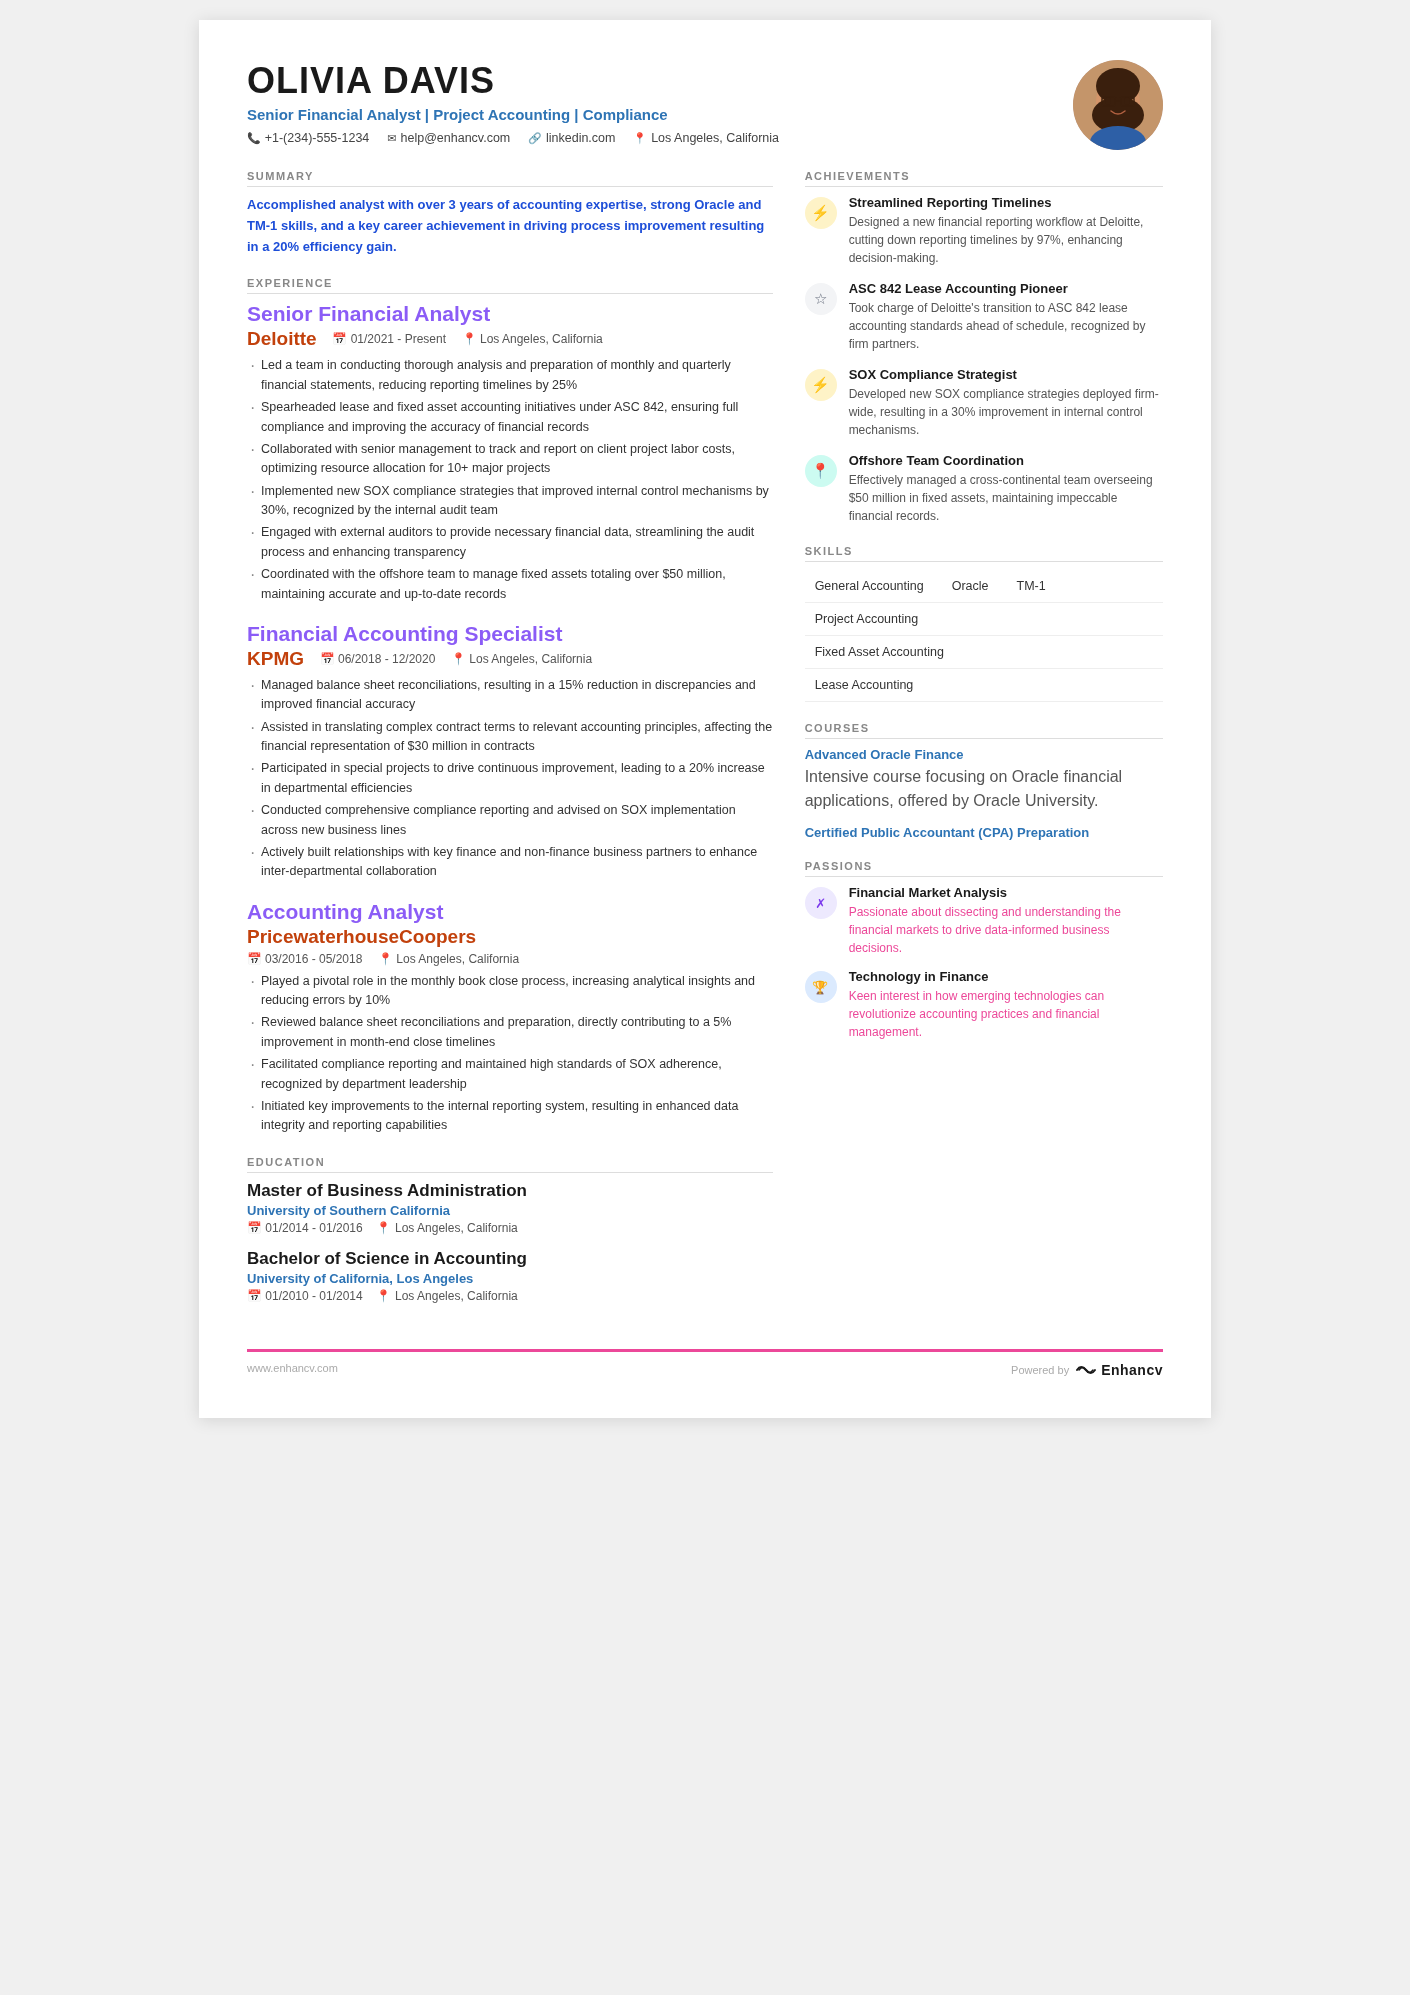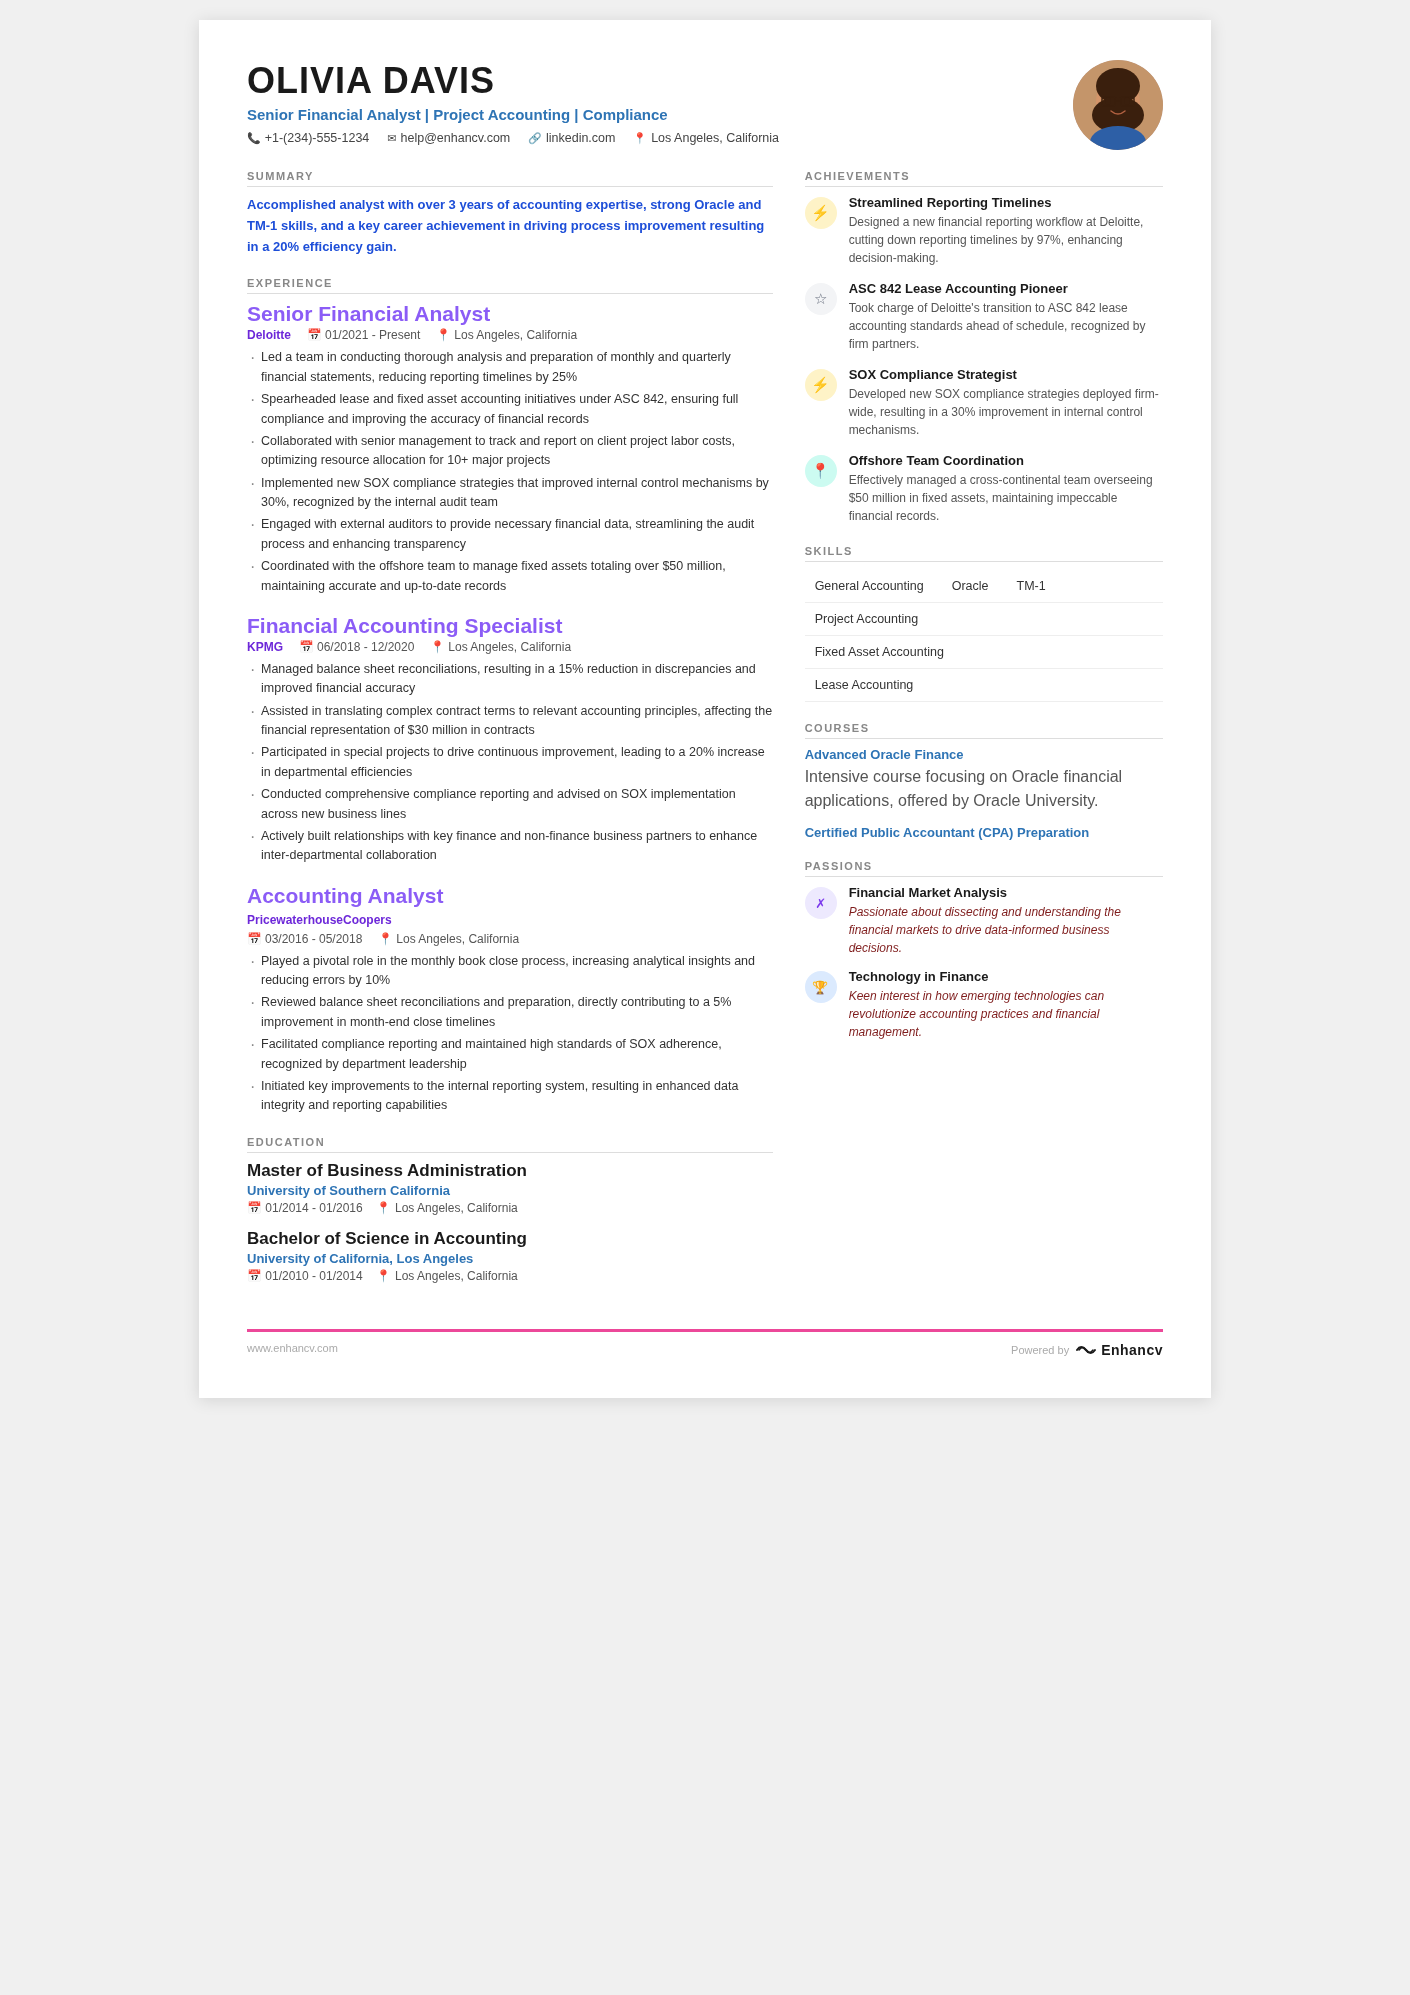--- a/index.html
+++ b/index.html
@@ -101,23 +101,23 @@
     .job-meta {
       display: flex;
       gap: 16px;
       align-items: center;
       font-size: 12px;
       color: #555;
       margin-bottom: 6px;
       flex-wrap: wrap;
     }
     .job-company {
-      color: #6d28d9;
+      color: #c2410c;
       font-weight: 600;
-      font-size: 12px;
+      font-size: 19px;
     }
     .job-date, .job-location {
       display: flex;
       align-items: center;
       gap: 3px;
       font-size: 12px;
       color: #555;
     }
     .job-bullets {
       padding-left: 0;
@@ -224,23 +224,22 @@
     
     .passion { display: flex; gap: 12px; margin-bottom: 12px; }
     .passion-content h4 {
       font-size: 13px;
       font-weight: 700;
       color: #1a1a1a;
       margin-bottom: 3px;
     }
     .passion-content p {
       font-size: 12px;
-      color: #7f1d1d;
+      color: #ec4899;
       line-height: 1.5;
-      font-style: italic;
     }
     
     .footer {
       display: flex;
       justify-content: space-between;
       align-items: flex-start;
       margin-top: 32px;
       padding-top: 10px;
       font-size: 11px;
       color: #aaa;

